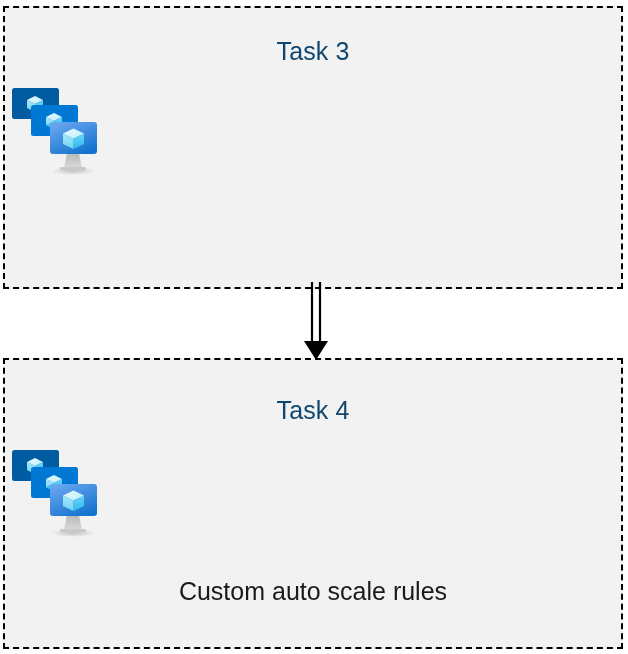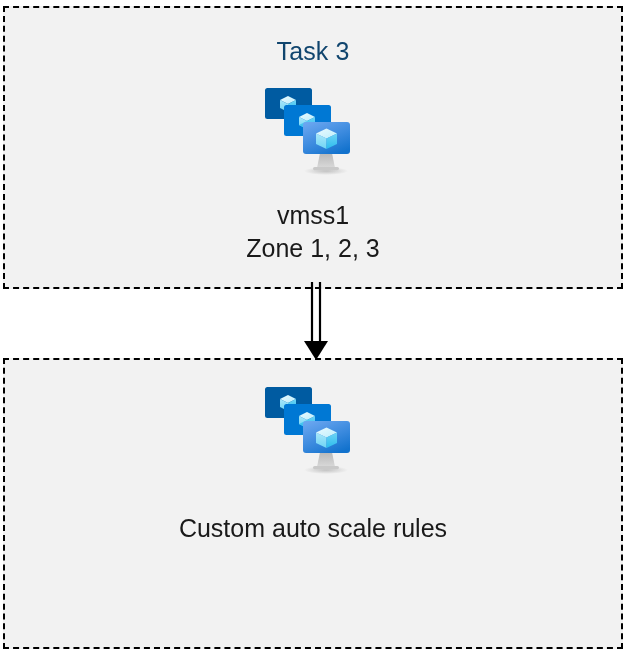--- a/index.html
+++ b/index.html
@@ -25,21 +25,20 @@
   }
 
   
   .task-box {
     position: absolute;
     background: #f2f2f2;
     border: 2px dashed #000000;
     box-sizing: border-box;
     display: flex;
     flex-direction: column;
-    align-items: center;
   }
   #box-task3 {
     left: 3px;
     top: 6px;
     width: 620px;
     height: 283px;
   }
   #box-task4 {
     left: 3px;
     top: 358px;
@@ -151,36 +150,33 @@
       <g>
         <rect x="45" y="39" width="47" height="32" rx="3" fill="url(#frontMon3)"></rect>
         <g>
           <polygon points="68.5,45.5 79,50.5 68.5,55.5 58,50.5" fill="url(#cubeTop3)"></polygon>
           <polygon points="58,50.5 68.5,55.5 68.5,66 58,61" fill="url(#cubeL3)"></polygon>
           <polygon points="79,50.5 79,61 68.5,66 68.5,55.5" fill="url(#cubeR3)"></polygon>
         </g>
       </g>
     </svg>
 
-    <div class="caption-block">
-      <div class="caption">vmss1</div>
-      <div class="caption">Zone 1, 2, 3</div>
-    </div>
   </div>
 
   <svg class="connector" viewBox="0 0 40 80">
 
     <line x1="16" y1="0" x2="16" y2="62" stroke="#000000" stroke-width="2.2"></line>
     <line x1="24" y1="0" x2="24" y2="62" stroke="#000000" stroke-width="2.2"></line>
 
     <polygon points="8,59 32,59 20,78" fill="#000000"></polygon>
   </svg>
 
   <div class="task-box" id="box-task4">
 
+    <div class="task-title">Task 4</div>
 
     <svg class="vmss-icon" width="110" height="100" viewBox="0 0 110 100">
       <defs>
         <linearGradient id="frontMon4" x1="0.15" y1="0" x2="0.75" y2="1">
           <stop offset="0%" stop-color="#6aa6f0"></stop>
           <stop offset="55%" stop-color="#3b8ade"></stop>
           <stop offset="100%" stop-color="#1272cd"></stop>
         </linearGradient>
         <linearGradient id="standG4" x1="0" y1="0" x2="0" y2="1">
           <stop offset="0%" stop-color="#b8b8b8"></stop>

